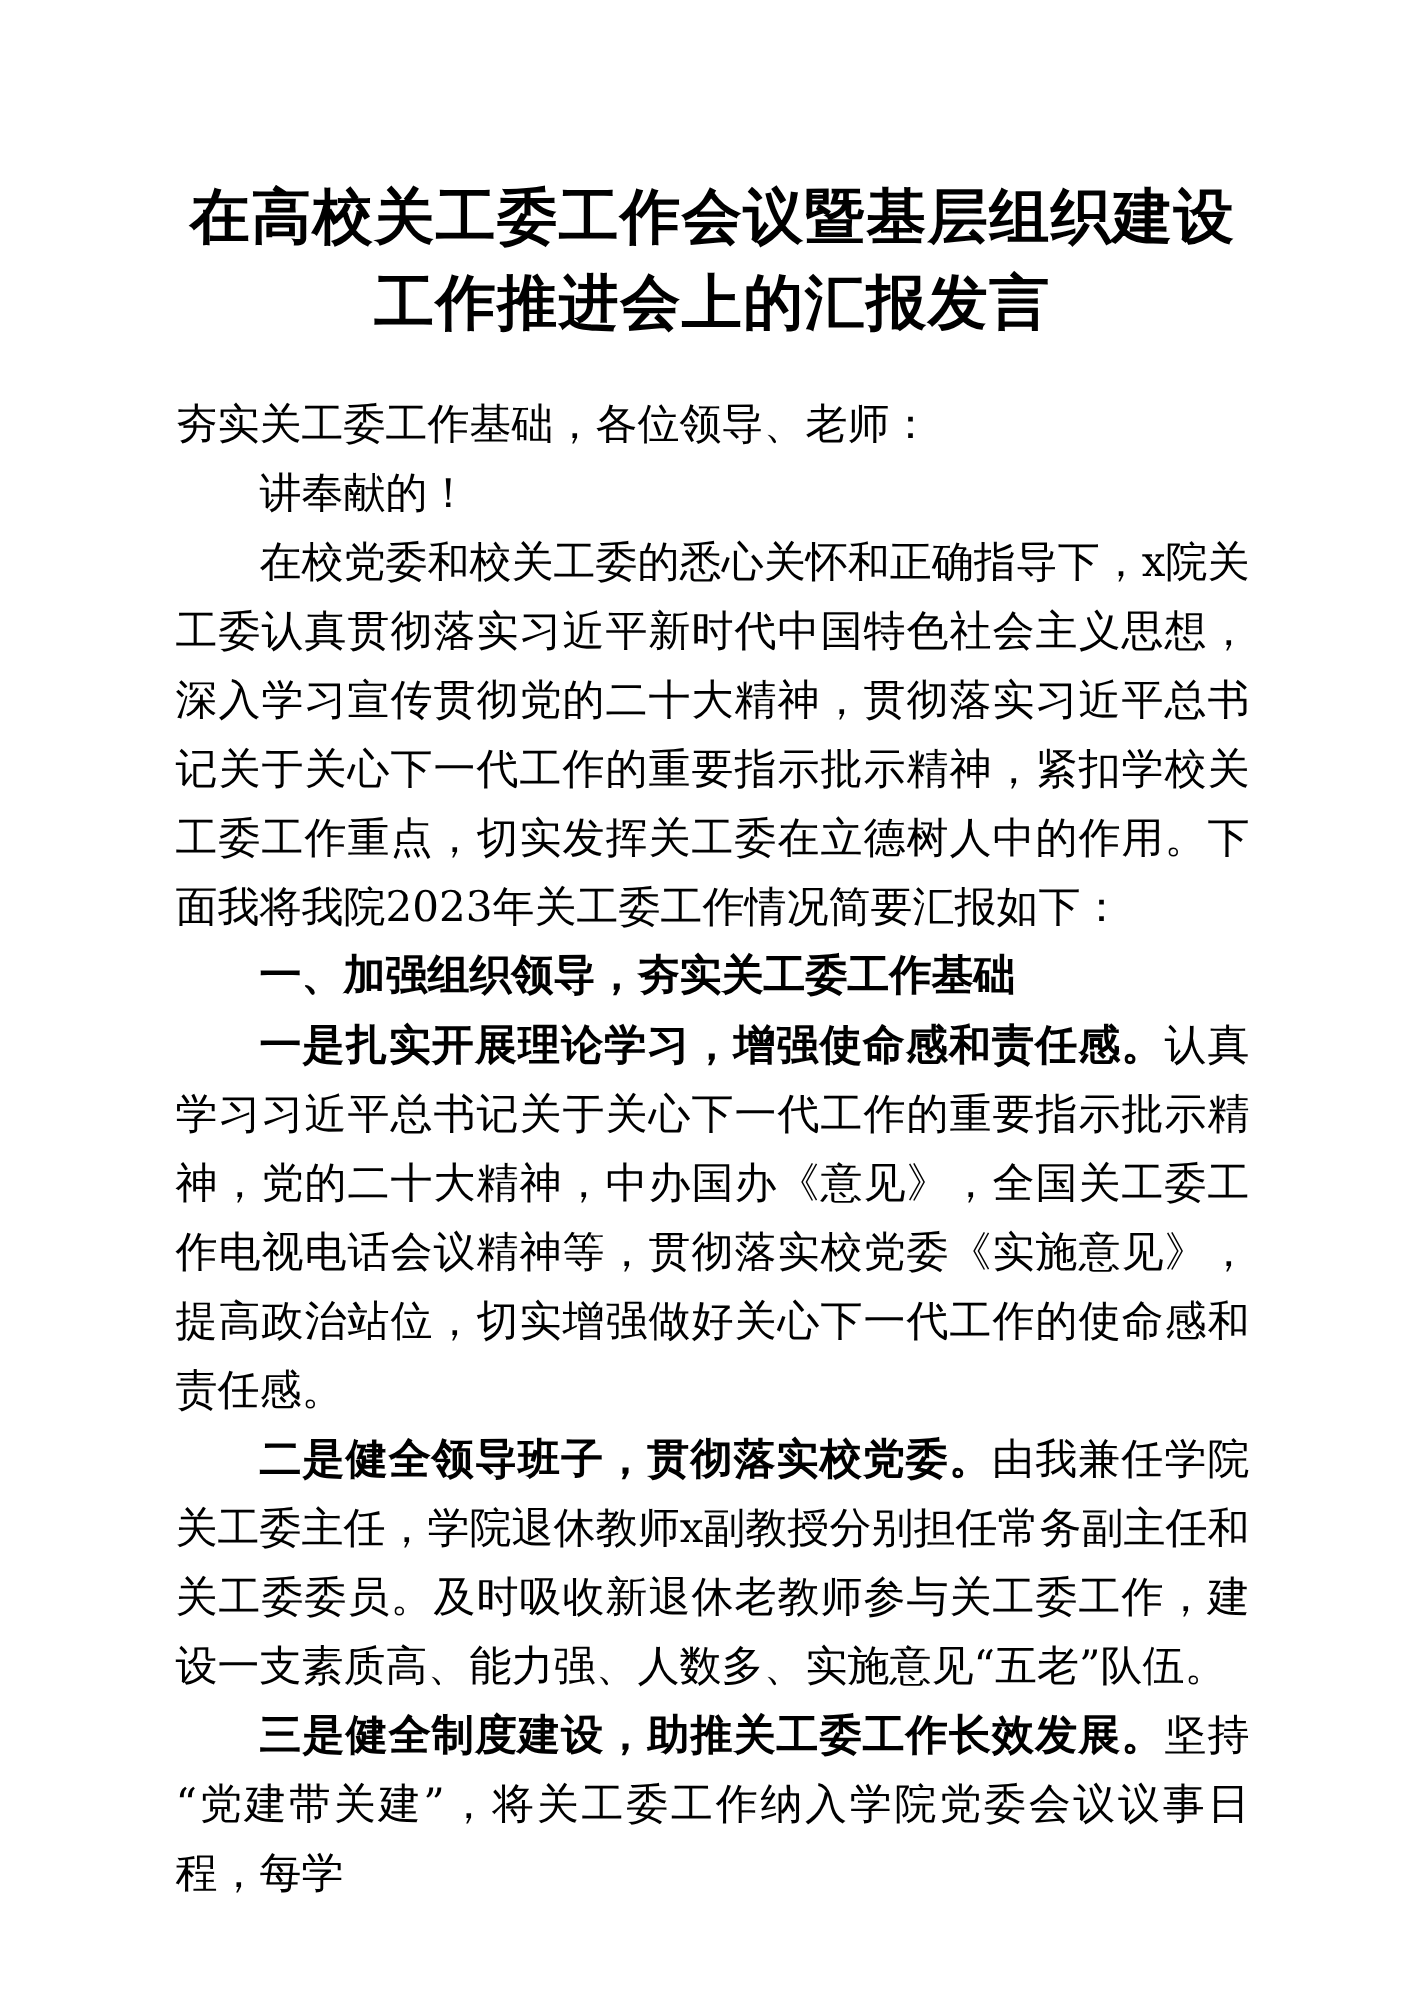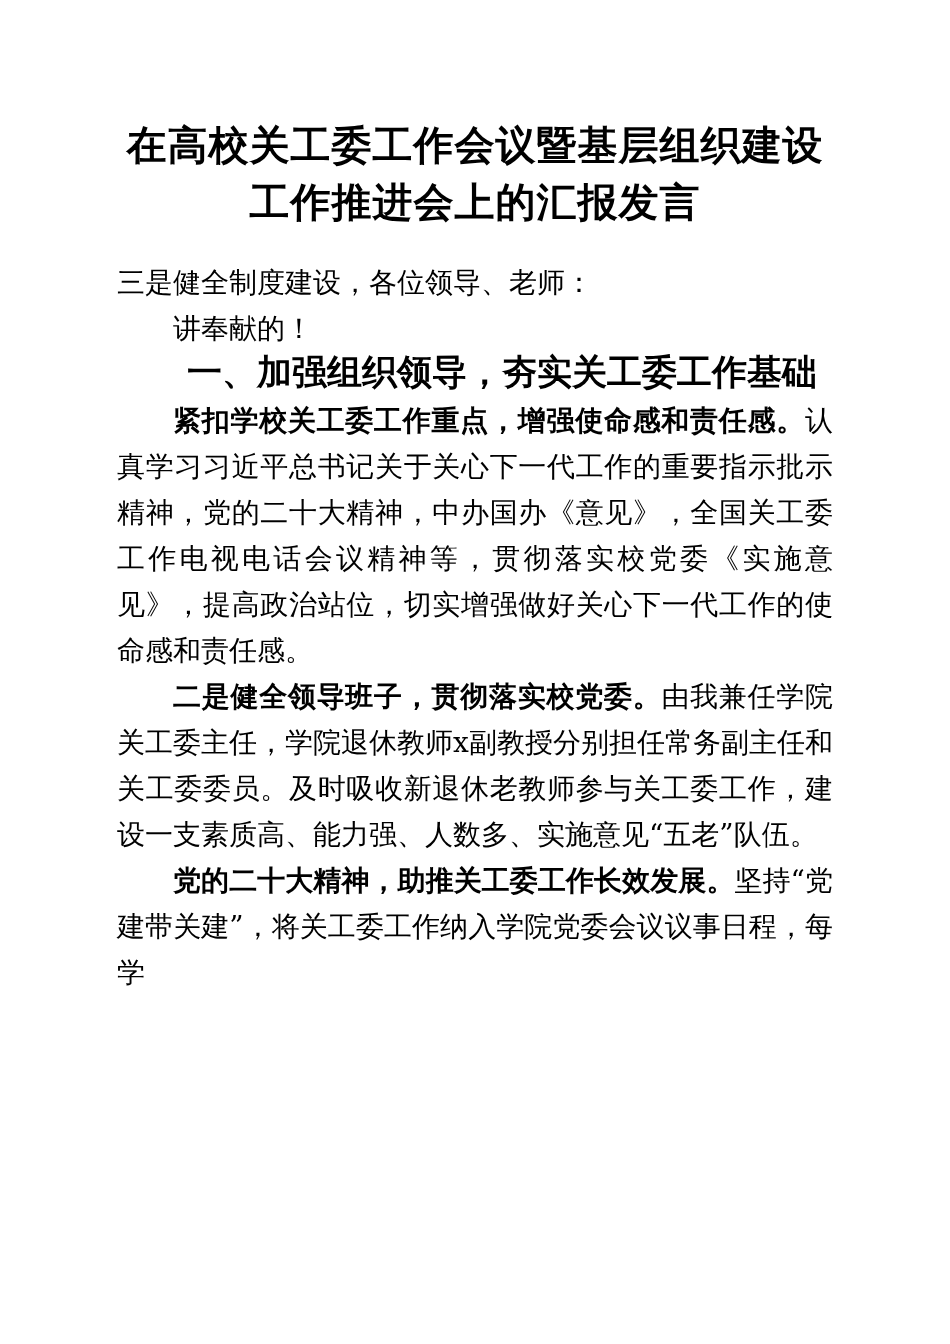--- a/index.html
+++ b/index.html
@@ -36,47 +36,48 @@
   }
   .doc-body p {
     margin: 0;
     text-indent: 2em;
   }
   .doc-body p.no-indent {
     text-indent: 0;
   }
   .section-heading {
     margin: 0;
-    font-size: 35px;
+    font-size: 28px;
     font-weight: 700;
     line-height: 46px;
     text-indent: 2em;
-    font-family: Liberation Mono, monospace;
+    font-family: Liberation Serif, serif;
     letter-spacing: 0;
   }
   .lead {
     font-weight: 700;
   }
 </style>
 </head>
 <body>
 
 <div class="page">
 
   <h1 class="doc-title">在高校关工委工作会议暨基层组织建设工作推进会上的汇报发言</h1>
 
   <div class="doc-body">
 
-    <p class="no-indent">三是健全制度建设，各位领导、老师：</p>
+    <p class="no-indent">夯实关工委工作基础，各位领导、老师：</p>
 
     <p>讲奉献的！</p>
 
+    <p>在校党委和校关工委的悉心关怀和正确指导下，x院关工委认真贯彻落实习近平新时代中国特色社会主义思想，深入学习宣传贯彻党的二十大精神，贯彻落实习近平总书记关于关心下一代工作的重要指示批示精神，紧扣学校关工委工作重点，切实发挥关工委在立德树人中的作用。下面我将我院2023年关工委工作情况简要汇报如下：</p>
 
     <h2 class="section-heading">一、加强组织领导，夯实关工委工作基础</h2>
 
-    <p><span class="lead">紧扣学校关工委工作重点，增强使命感和责任感。</span><span>认真学习习近平总书记关于关心下一代工作的重要指示批示精神，党的二十大精神，中办国办《意见》，全国关工委工作电视电话会议精神等，贯彻落实校党委《实施意见》，提高政治站位，切实增强做好关心下一代工作的使命感和责任感。</span></p>
+    <p><span class="lead">一是扎实开展理论学习，增强使命感和责任感。</span><span>认真学习习近平总书记关于关心下一代工作的重要指示批示精神，党的二十大精神，中办国办《意见》，全国关工委工作电视电话会议精神等，贯彻落实校党委《实施意见》，提高政治站位，切实增强做好关心下一代工作的使命感和责任感。</span></p>
 
     <p><span class="lead">二是健全领导班子，贯彻落实校党委。</span><span>由我兼任学院关工委主任，学院退休教师x副教授分别担任常务副主任和关工委委员。及时吸收新退休老教师参与关工委工作，建设一支素质高、能力强、人数多、实施意见“五老”队伍。</span></p>
 
-    <p><span class="lead">党的二十大精神，助推关工委工作长效发展。</span><span>坚持“党建带关建”，将关工委工作纳入学院党委会议议事日程，每学</span></p>
+    <p><span class="lead">三是健全制度建设，助推关工委工作长效发展。</span><span>坚持“党建带关建”，将关工委工作纳入学院党委会议议事日程，每学</span></p>
 
   </div>
 </div>
 
 </body></html>

